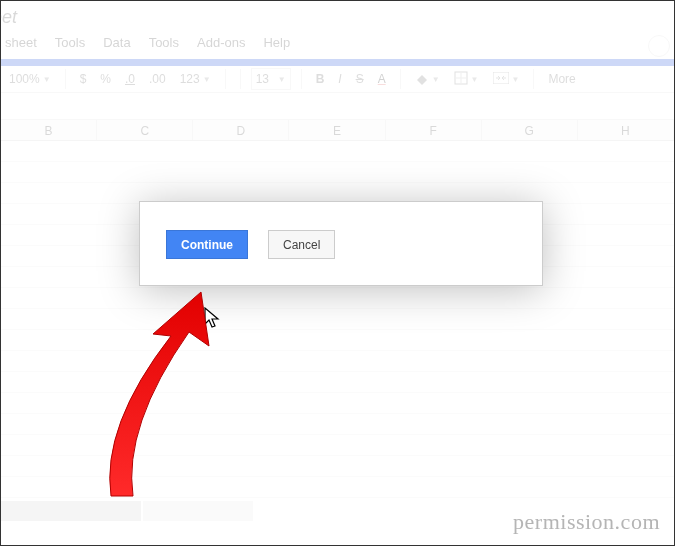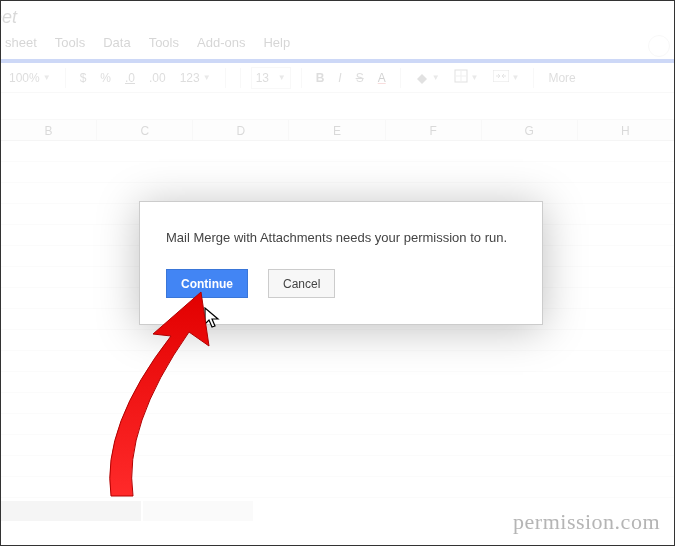--- a/index.html
+++ b/index.html
@@ -4,21 +4,21 @@
 <style>
   * { box-sizing: border-box; margin: 0; padding: 0; }
   html, body { width: 675px; height: 546px; overflow: hidden; font-family: Arial, Helvetica, sans-serif; background: #fff; }
   .frame { position: relative; width: 675px; height: 546px; border: 1px solid #333; background: #fff; }
   .backdrop { position: absolute; inset: 0; background: #fff; }
   .faded { opacity: 0.22; }
   .title-area { position: absolute; top: 6px; left: 0; font-style: italic; color: #555; font-size: 18px; padding-left: 0; }
   .title-area span { position: relative; left: -28px; }
   .menubar { position: absolute; top: 34px; left: 0; display: flex; gap: 18px; font-size: 13px; color: #444; padding-left: 4px; }
   .menubar div { white-space: nowrap; }
-  .toolbar { position: absolute; top: 58px; left: 0; right: 0; height: 34px; border-top: 4px solid #1d4ed8; border-bottom: 1px solid #e0e0e0; display: flex; align-items: center; gap: 6px; padding: 0 4px; font-size: 12px; color: #666; }
+  .toolbar { position: absolute; top: 58px; left: 0; right: 0; height: 34px; border-top: 7px solid #1d4ed8; border-bottom: 1px solid #e0e0e0; display: flex; align-items: center; gap: 6px; padding: 0 4px; font-size: 12px; color: #666; }
   .tb-sep { width: 1px; height: 20px; background: #e0e0e0; margin: 0 4px; }
   .tb-item { padding: 2px 4px; display: flex; align-items: center; gap: 3px; }
   .tb-box { width: 56px; height: 22px; border: 1px solid #ddd; display: flex; align-items: center; justify-content: space-between; padding: 0 4px; }
   .tb-box.small { width: 40px; }
   .chev { font-size: 8px; color: #999; }
   .search-circle { position: absolute; right: 4px; top: 34px; width: 22px; height: 22px; border: 1px solid #ddd; border-radius: 50%; }
   .col-headers { position: absolute; top: 118px; left: 0; right: 0; height: 22px; display: flex; border-top: 1px solid #e0e0e0; border-bottom: 1px solid #d0d0d0; background: #f7f7f7; font-size: 12px; color: #555; }
   .rownum-spacer { width: 0px; }
   .col-h { flex: 1; text-align: center; line-height: 22px; border-right: 1px solid #e0e0e0; }
   .grid { position: absolute; top: 140px; left: 0; right: 0; bottom: 46px; }
@@ -157,21 +157,20 @@
           <div class="grid-row"></div>
     </div>
 
     <div class="sheet-tabs">
       <div class="sheet-tab active"></div>
       <div class="sheet-tab"></div>
     </div>
   </div>
 
   <div class="dialog">
-    <div class="dialog-body">Mail Merge with Attachments needs your permission to run.</div>
     <div class="dialog-actions">
       <button class="btn btn-primary">Continue</button>
       <button class="btn btn-secondary">Cancel</button>
     </div>
   </div>
 
   <svg class="cursor" width="18" height="24" viewBox="0 0 18 24">
     <path d="M1 1 L1 17 L5 13 L8 20 L11 19 L8 12 L14 12 Z" fill="#fff" stroke="#000" stroke-width="1.2"></path>
   </svg>
 

